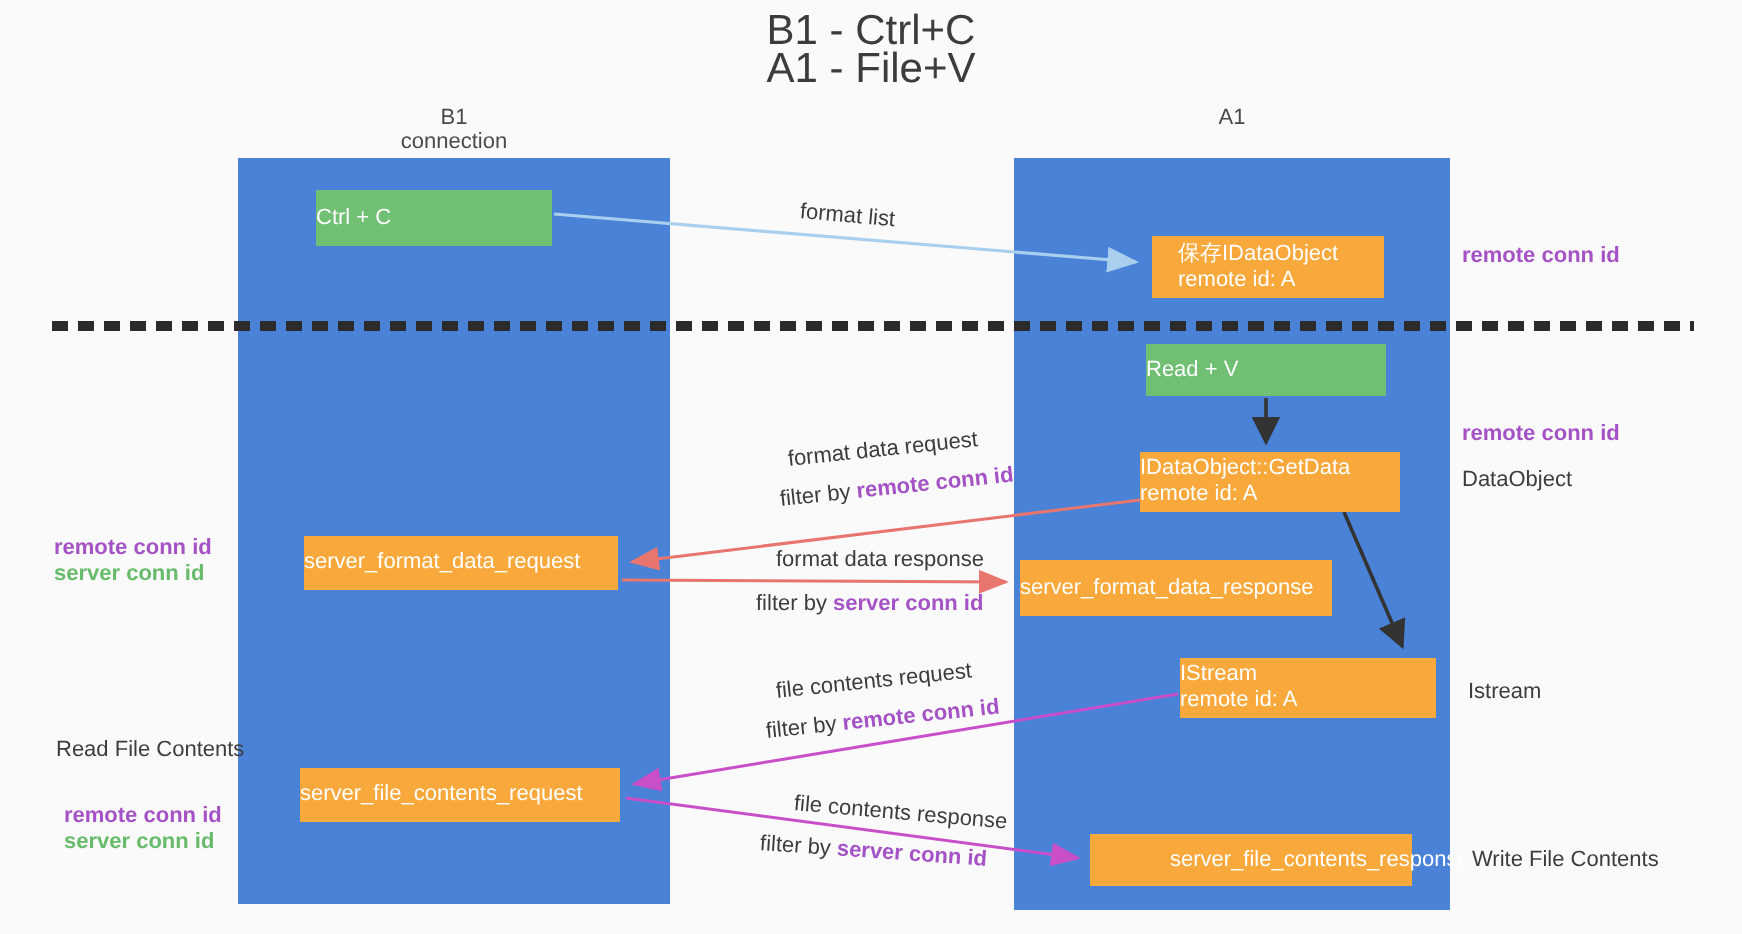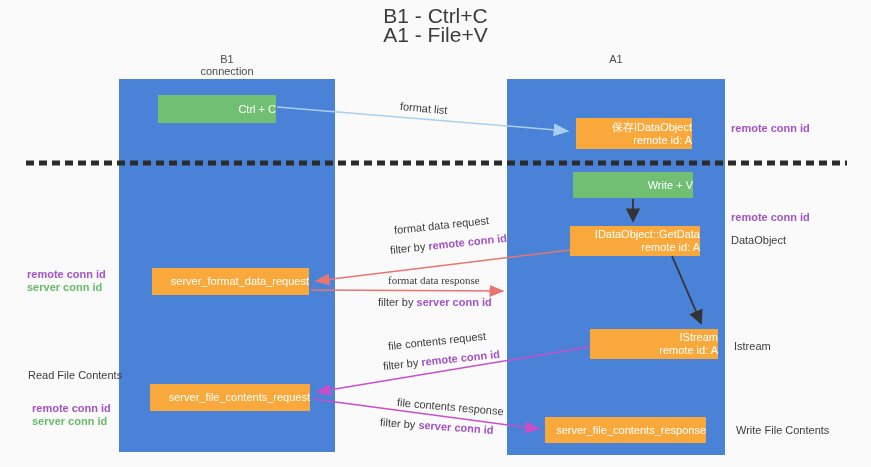--- a/index.html
+++ b/index.html
@@ -22,21 +22,21 @@
   .lane-header {
     text-align: center;
     font-size: 11px; line-height: 12px;
     color: #4a4a4a;
   }
   .lane { background: var(--lane-blue); }
   svg.overlay { position: absolute; left: 0; top: 0; z-index: 3; }
   .node {
     z-index: 4;
     display: flex; flex-direction: column;
-    align-items: flex-end; justify-content: center;
+    align-items: flex-start; justify-content: center;
     color: #ffffff; font-size: 11px; line-height: 13px;
     text-align: center; white-space: nowrap;
   }
   .green-box  { background: var(--green-box); }
   .orange-box { background: var(--orange-box); }
   .side-label { z-index: 5; font-size: 11px; white-space: nowrap; color: var(--text-dark); }
   .bold-purple { font-weight: bold; color: var(--text-purple); }
   .bold-green  { font-weight: bold; color: var(--text-green); }
   .edge-label {
     z-index: 5; font-size: 11px; white-space: nowrap;
@@ -112,32 +112,35 @@
   <div class="abs node green-box" style="left:158px; top:95px; width:118px; height:28px;">
     <div>Ctrl + C</div>
   </div>
 
   <div class="abs node orange-box" style="left:576px; top:118px; width:116px; height:31px;padding-left:13px;">
     <div>保存IDataObject</div>
     <div>remote id: A</div>
   </div>
 
   <div class="abs node green-box" style="left:573px; top:172px; width:120px; height:26px;">
-    <div>Write + V</div>
+    <div>Read + V</div>
   </div>
 
   <div class="abs node orange-box" style="left:570px; top:226px; width:130px; height:30px;">
     <div>IDataObject::GetData</div>
     <div>remote id: A</div>
   </div>
 
   <div class="abs node orange-box" style="left:152px; top:268px; width:157px; height:27px;">
     <div>server_format_data_request</div>
   </div>
 
+  <div class="abs node orange-box" style="left:510px; top:280px; width:156px; height:28px;">
+    <div>server_format_data_response</div>
+  </div>
 
   <div class="abs node orange-box" style="left:590px; top:329px; width:128px; height:30px;">
     <div>IStream</div>
     <div>remote id: A</div>
   </div>
 
   <div class="abs node orange-box" style="left:150px; top:384px; width:160px; height:27px;">
     <div>server_file_contents_request</div>
   </div>
 
@@ -145,21 +148,21 @@
     <div>server_file_contents_response</div>
   </div>
 
   <div class="abs edge-label r5" style="left:400px; top:100px;">format list</div>
 
   <div class="abs edge-label rn6" style="left:394px; top:224px;">format data request</div>
   <div class="abs edge-label rn6" style="left:390px; top:244px;">
     <span>filter by </span><span class="bold-purple">remote conn id</span>
   </div>
 
-  <div class="abs edge-label" style="left:388px; top:274px;font-family:Liberation Serif, serif;">format data response</div>
+  <div class="abs edge-label" style="left:388px; top:274px;">format data response</div>
   <div class="abs edge-label" style="left:378px; top:296px;">
     <span>filter by </span><span class="bold-purple">server conn id</span>
   </div>
 
   <div class="abs edge-label rn6" style="left:388px; top:340px;">file contents request</div>
   <div class="abs edge-label rn6" style="left:383px; top:360px;">
     <span>filter by </span><span class="bold-purple">remote conn id</span>
   </div>
 
   <div class="abs edge-label r5" style="left:397px; top:396px;">file contents response</div>

